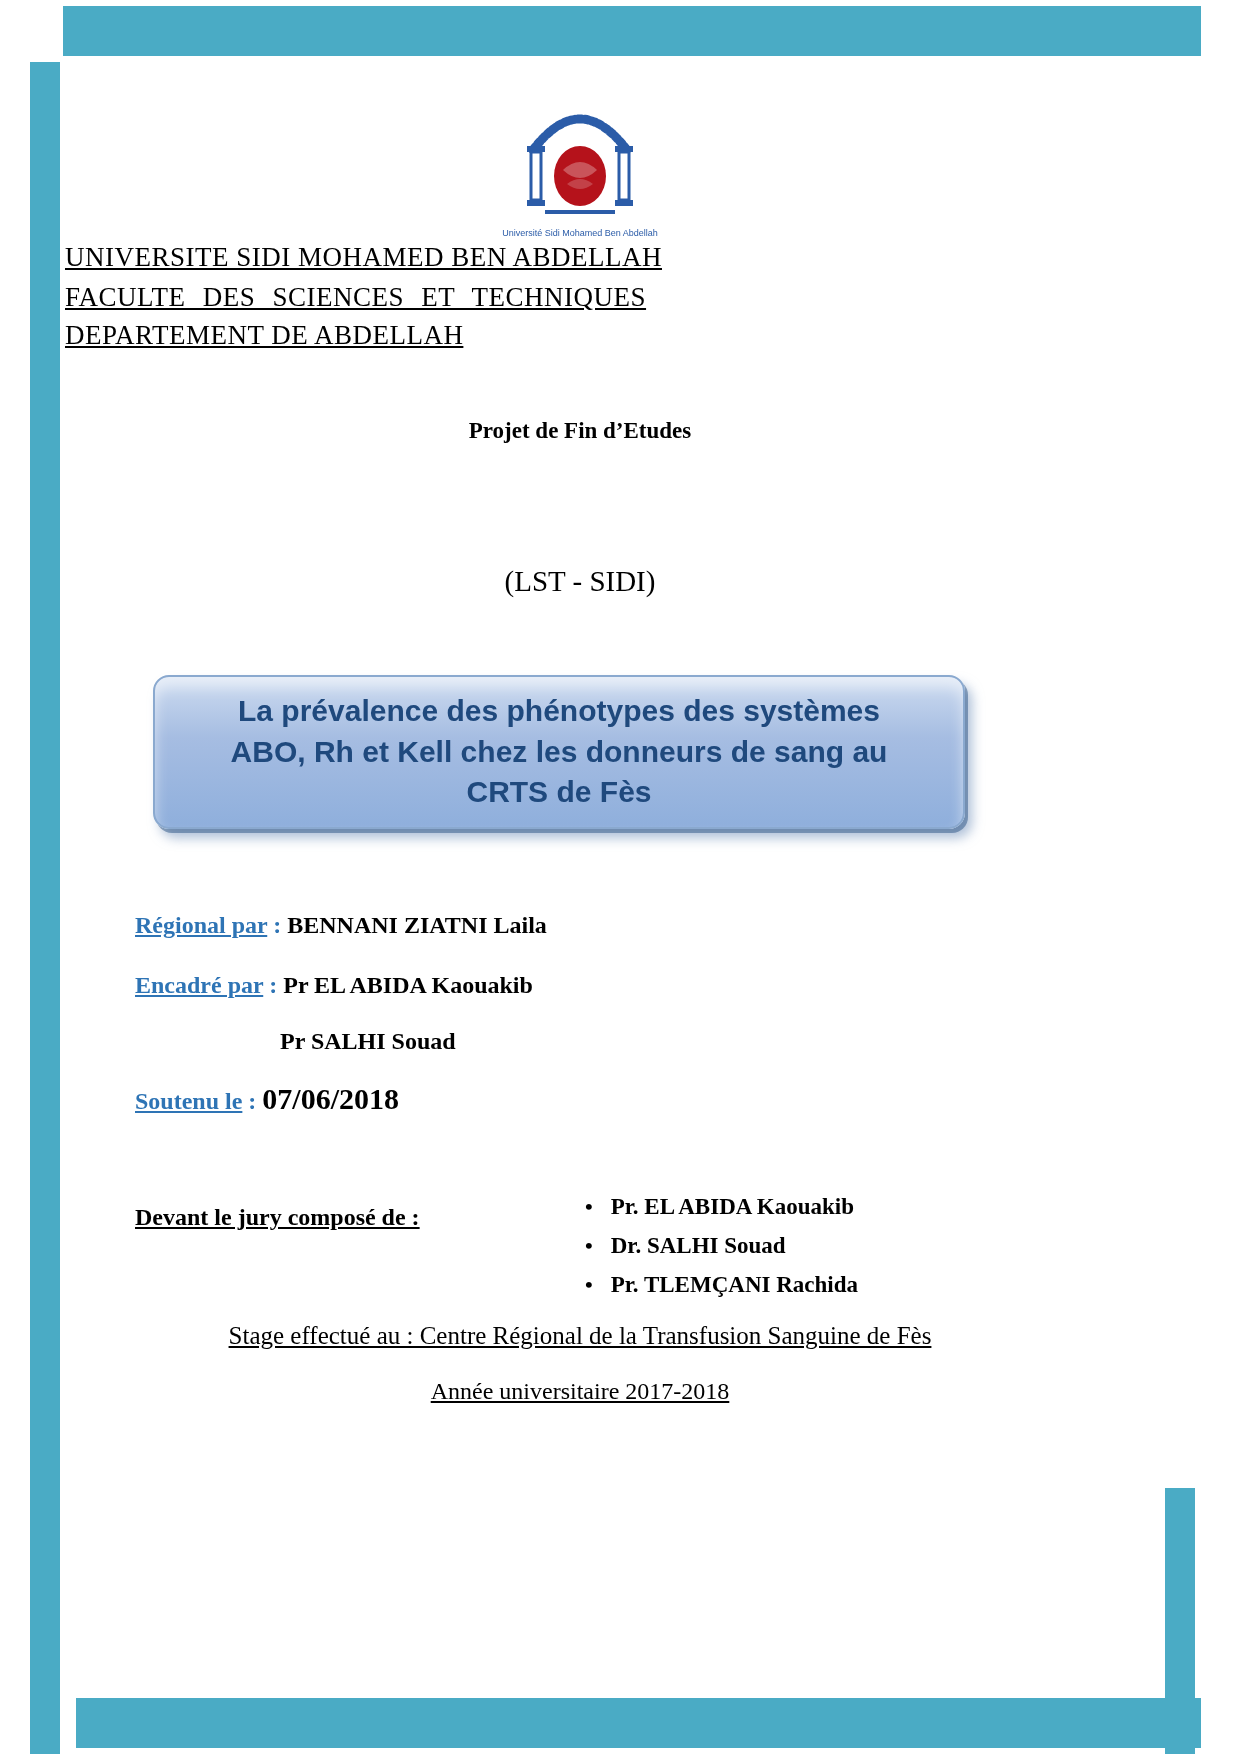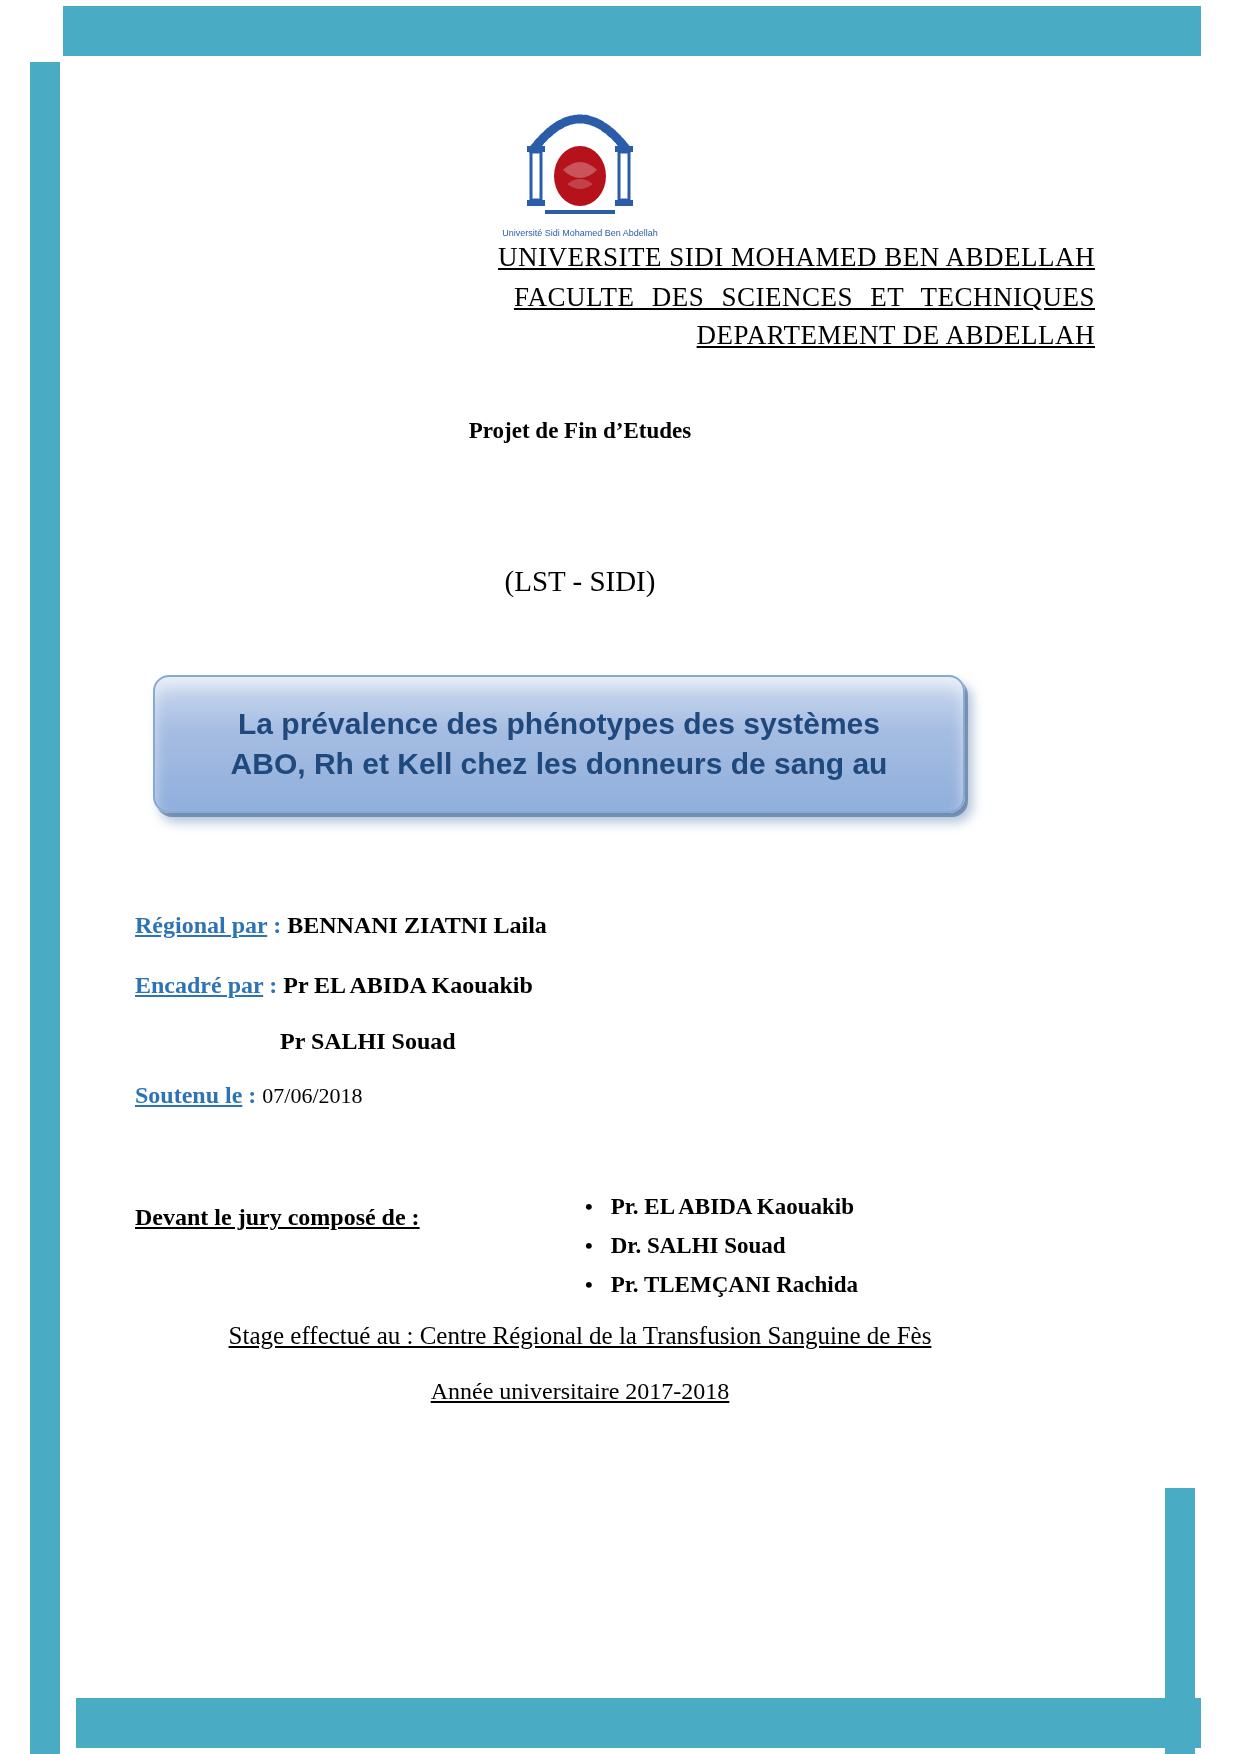--- a/index.html
+++ b/index.html
@@ -19,21 +19,21 @@
 
   .content { position:absolute; left:65px; top:60px; width:1030px; height:1690px; }
   .abs { position:absolute; left:0; right:0; }
 
   
   .logo-wrap { top:28px; text-align:center; }
   .logo-caption { font-size:9px; color:#2b5ca8; margin-top:2px; font-family:"Liberation Sans",sans-serif; }
 
   
   .u-line { text-decoration:underline; }
-  .hdr { text-align:right; font-size:27px; letter-spacing:0.5px; }
+  .hdr { text-align:left; font-size:27px; letter-spacing:0.5px; }
   .hdr-university { top:182px; }
   .hdr-faculty    { top:222px; word-spacing:10px; }
   .hdr-department { top:260px; }
 
   .projet { top:358px; text-align:center; font-size:23px; font-weight:bold; }
 
   .lic { text-align:center; font-size:29px; }
   .lic1 { top:418px; }
   .lic2 { top:462px; }
   .lic3 { top:505px; }
@@ -55,21 +55,21 @@
 
   
   .credit { padding-left:70px; font-size:24px; font-weight:bold; }
   .lbl { color:#2e74b5; text-decoration:underline; }
   .colon { color:#2e74b5; }
   .credit .val { color:#000; }
   .row-presente { top:852px; }
   .row-encadre  { top:912px; }
   .row-salhi    { top:968px; padding-left:215px; }
   .row-soutenu  { top:1022px; }
-  .row-soutenu .date { font-weight:normal; font-size:22px; color:#000; }
+  .row-soutenu .date { font-weight:bold; font-size:30px; color:#000; }
 
   .jury-heading { top:1100px; padding-left:70px; font-size:24px; font-weight:bold;margin-top:44px; }
   .jury-heading span { text-decoration:underline; }
 
   .jury-list { position:absolute; top:1134px; left:520px; display:flex; flex-direction:column; gap:13px; }
   .jury-item { display:flex; align-items:baseline; font-size:23px; font-weight:bold; }
   .jury-item .dot { font-size:22px; margin-right:18px; }
 
   .stage { top:1262px; text-align:center; font-size:25px; }
   .year  { top:1318px; text-align:center; font-size:24px; }
@@ -107,20 +107,21 @@
     <div class="abs hdr hdr-faculty u-line">FACULTE DES SCIENCES ET TECHNIQUES</div>
     <div class="abs hdr hdr-department u-line">DEPARTEMENT DE ABDELLAH</div>
 
     <div class="abs projet">Projet de Fin d’Etudes</div>
     <div class="abs lic lic3">(LST - SIDI)</div>
 
     <div class="title-box">
       <div class="title-text">
         <div>La prévalence des phénotypes des systèmes</div>
         <div>ABO, Rh et Kell chez les donneurs de sang au</div>
+        <div>CRTS de Fès</div>
       </div>
     </div>
 
     <div class="abs credit row-presente">
       <span class="lbl">Régional par</span><span class="colon"> : </span>
       <span class="val">BENNANI ZIATNI Laila</span>
     </div>
 
     <div class="abs credit row-encadre">
       <span class="lbl">Encadré par</span><span class="colon"> : </span>

